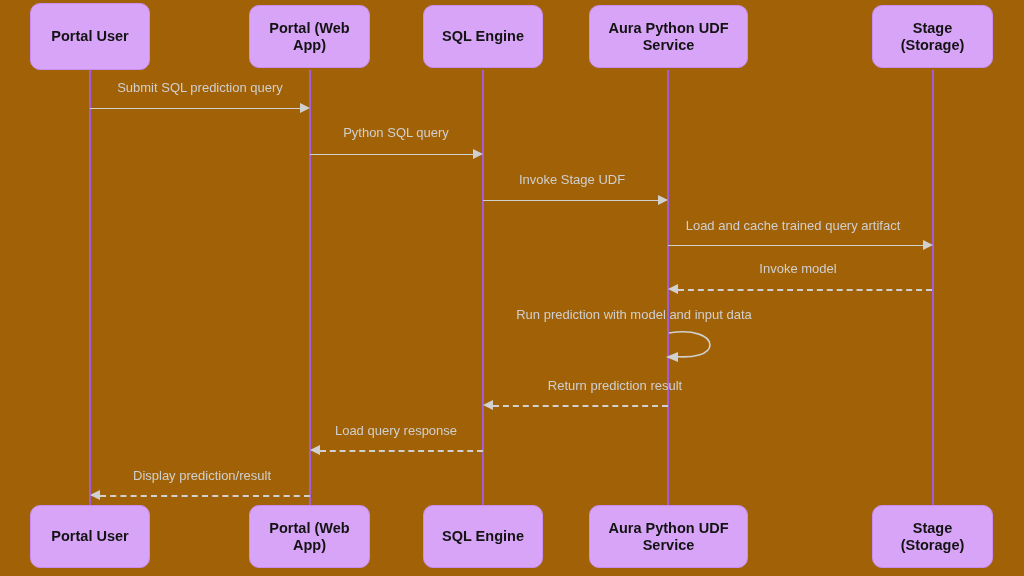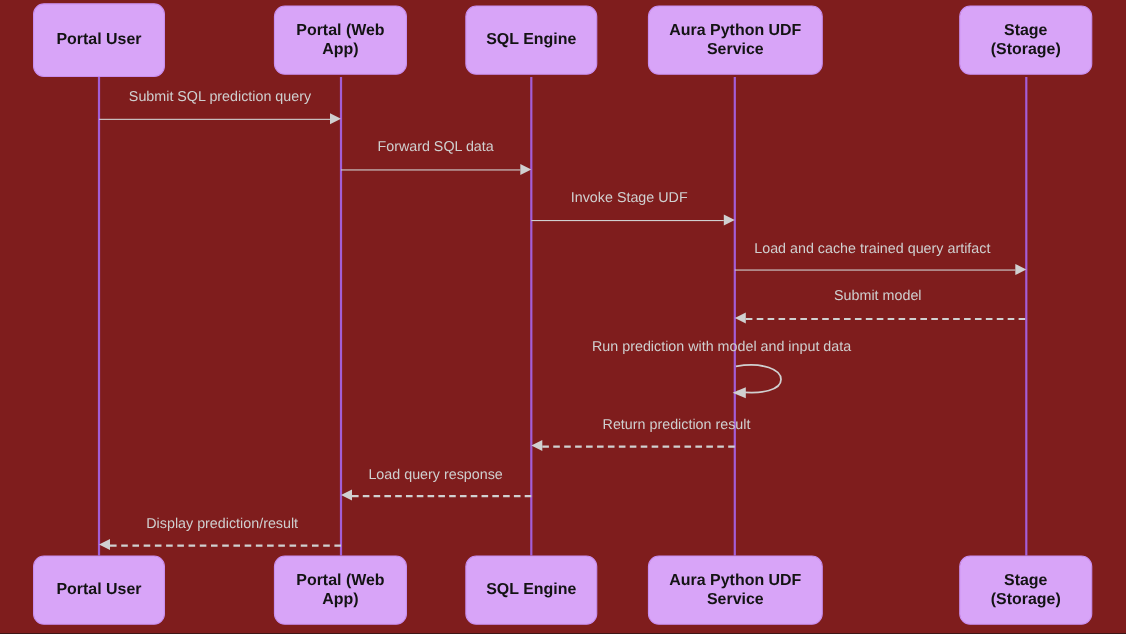--- a/index.html
+++ b/index.html
@@ -4,21 +4,21 @@
 <style>
   html, body {
     margin: 0;
     padding: 0;
     background: #141414;
   }
   #canvas {
     position: relative;
     width: 1024px;
     height: 576px;
-    background: #7f1d1d;
+    background: #a16207;
     overflow: hidden;
     font-family: "Liberation Sans", sans-serif;
   }
   .lifeline {
     position: absolute;
     width: 2px;
     background: #a35ed6;
   }
   .actor-box {
     position: absolute;
@@ -111,37 +111,37 @@
     <span>Aura Python UDF Service</span>
   </div>
   <div class="actor-box" style="left:872px; top:505px; width:121px; height:63px;">
     <span>Stage (Storage)</span>
   </div>
 
   <div class="msg-label" style="left:200px; top:80px;">Submit SQL prediction query</div>
   <div class="msg-line" style="left:90px; top:108px; width:210px;"></div>
   <div class="arrowhead right solid" style="left:300px; top:103px;"></div>
 
-  <div class="msg-label" style="left:396px; top:125px;">Forward SQL data</div>
+  <div class="msg-label" style="left:396px; top:125px;">Python SQL query</div>
   <div class="msg-line" style="left:310px; top:154px; width:163px;"></div>
   <div class="arrowhead right solid" style="left:473px; top:149px;"></div>
 
   <div class="msg-label" style="left:572px; top:172px;">Invoke Stage UDF</div>
   <div class="msg-line" style="left:483px; top:200px; width:175px;"></div>
   <div class="arrowhead right solid" style="left:658px; top:195px;"></div>
 
   <div class="msg-label" style="left:793px; top:218px;">Load and cache trained query artifact</div>
   <div class="msg-line" style="left:668px; top:245px; width:255px;"></div>
   <div class="arrowhead right solid" style="left:923px; top:240px;"></div>
 
-  <div class="msg-label" style="left:798px; top:261px;">Submit model</div>
+  <div class="msg-label" style="left:798px; top:261px;">Invoke model</div>
   <div class="msg-line dashed" style="left:678px; top:289px; width:254px;"></div>
   <div class="arrowhead left solid" style="left:668px; top:284px;"></div>
 
-  <div class="msg-label" style="left:656px; top:307px;">Run prediction with model and input data</div>
+  <div class="msg-label" style="left:634px; top:307px;">Run prediction with model and input data</div>
   <svg class="selfloop" style="left:660px; top:326px;" width="58" height="40" viewBox="0 0 58 40">
     <path d="M9,7 C34,3 50,10 50,19 C50,28 34,33 10,30" fill="none" stroke="#d0d0d0" stroke-width="1.6"></path>
     <polygon points="18,26 6,31 18,36" fill="#d0d0d0"></polygon>
   </svg>
 
   <div class="msg-label" style="left:575px; top:378px;margin-left:40px;">Return prediction result</div>
   <div class="msg-line dashed" style="left:493px; top:405px; width:175px;"></div>
   <div class="arrowhead left solid" style="left:483px; top:400px;"></div>
 
   <div class="msg-label" style="left:396px; top:423px;">Load query response</div>

